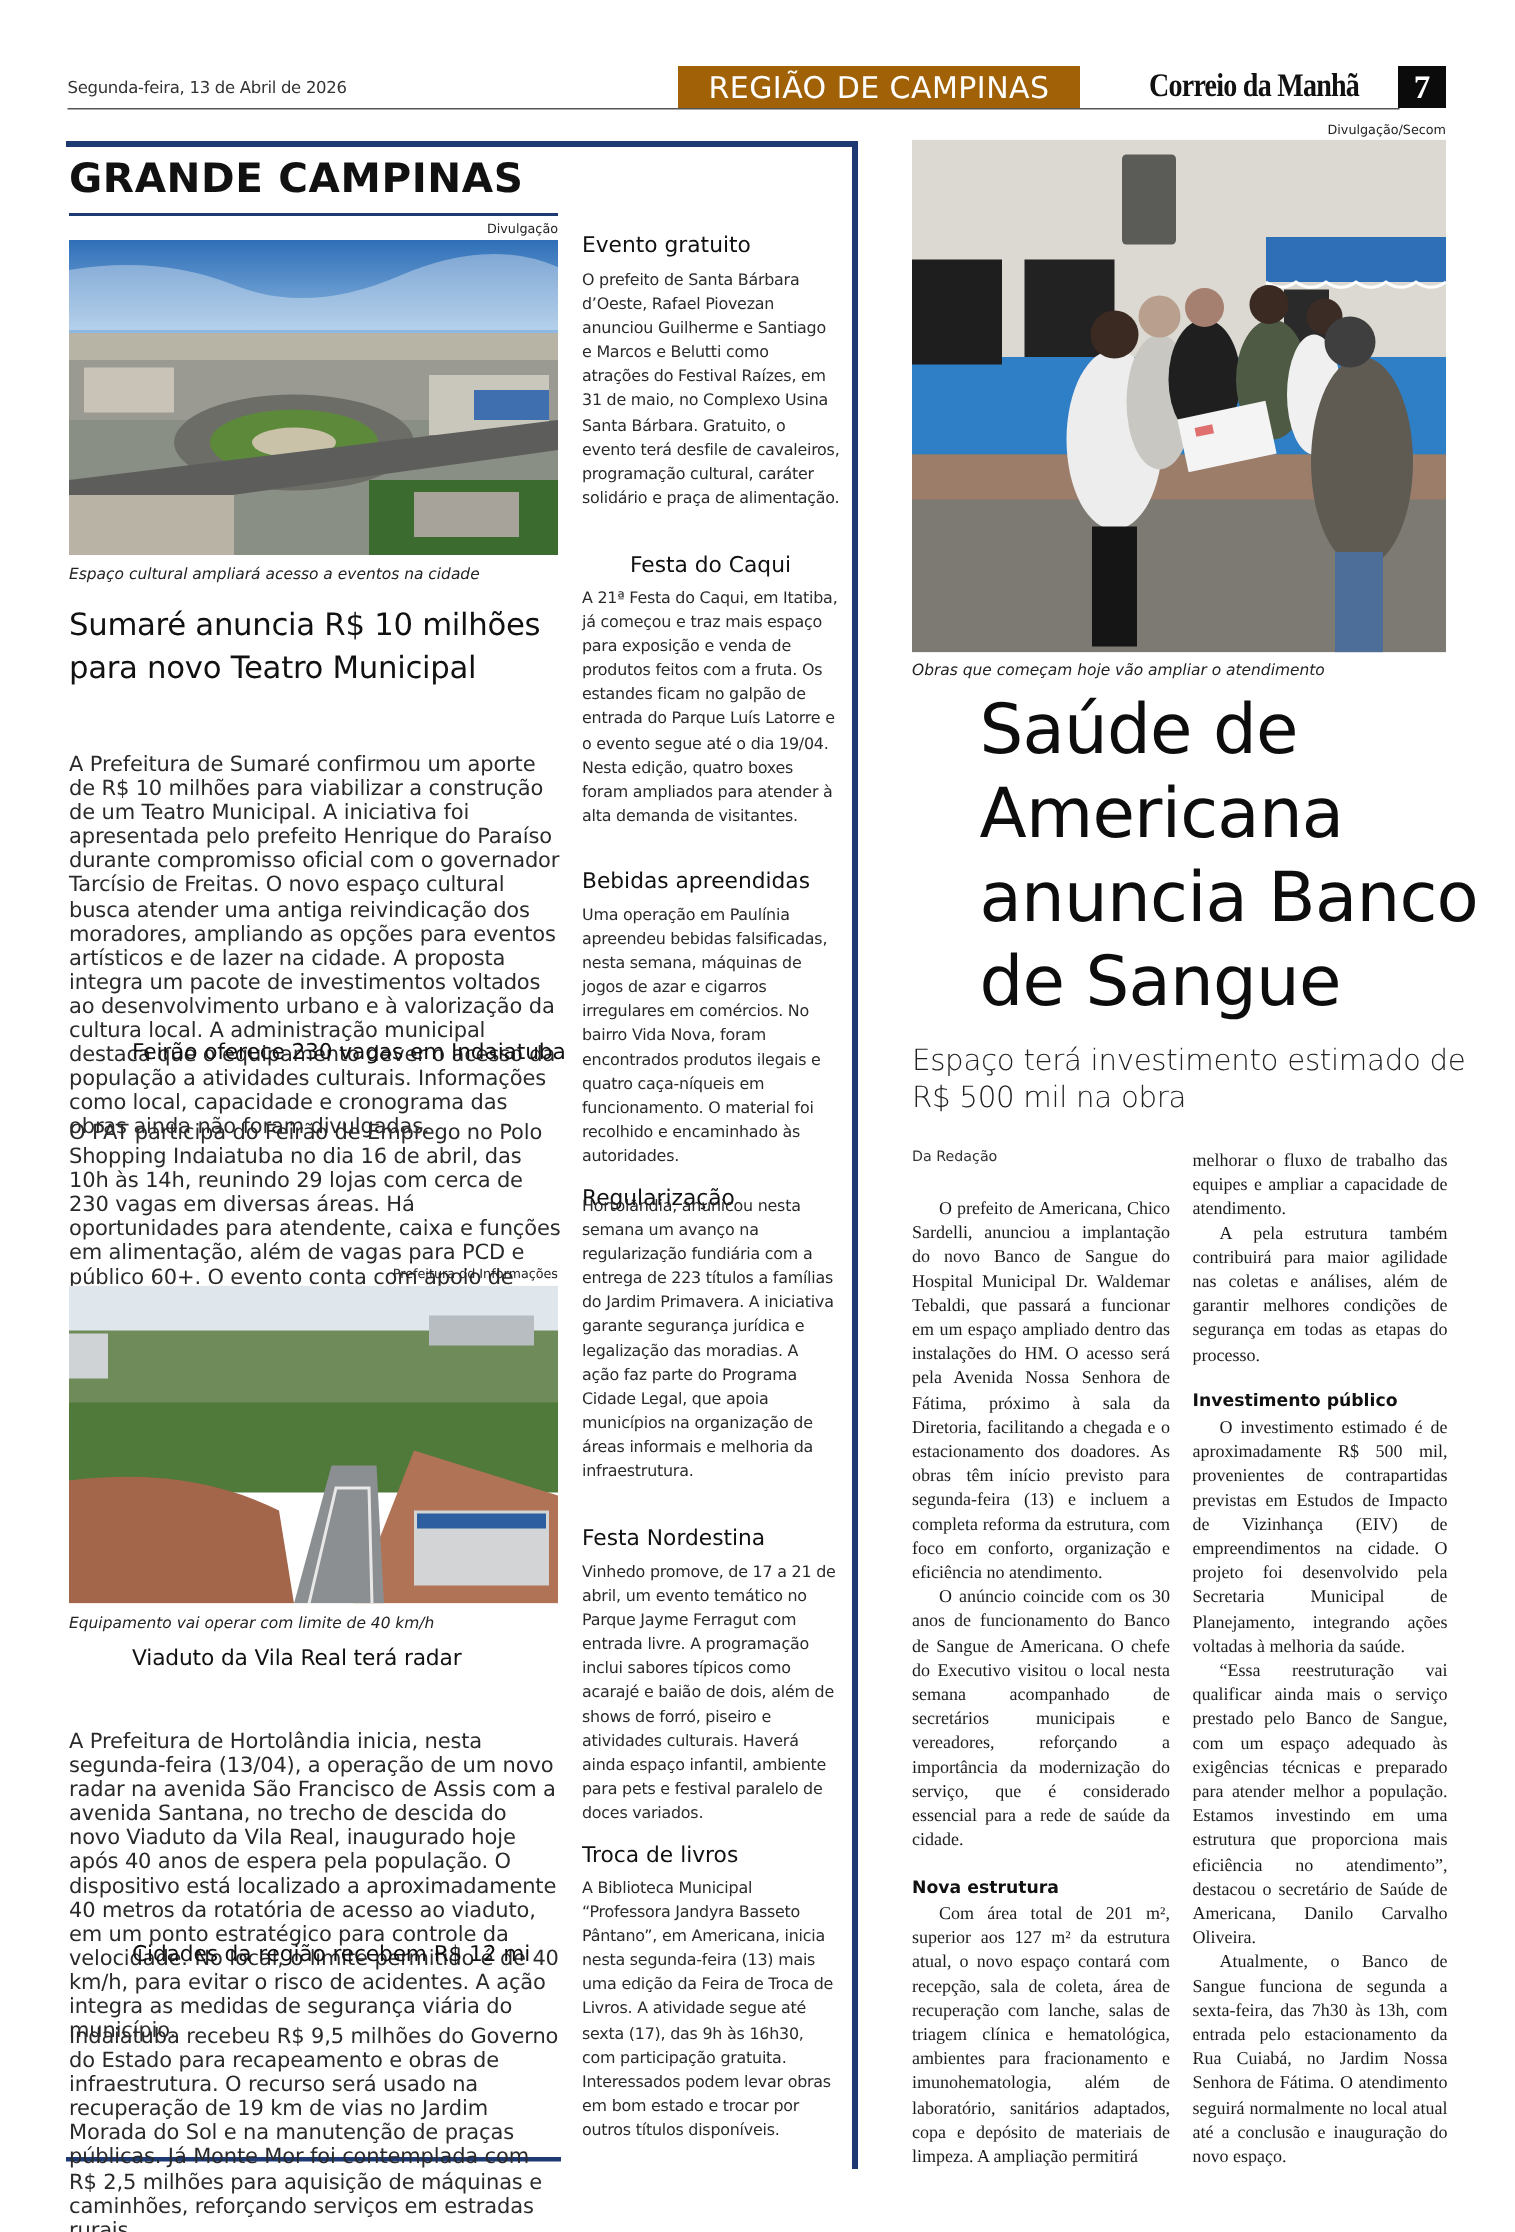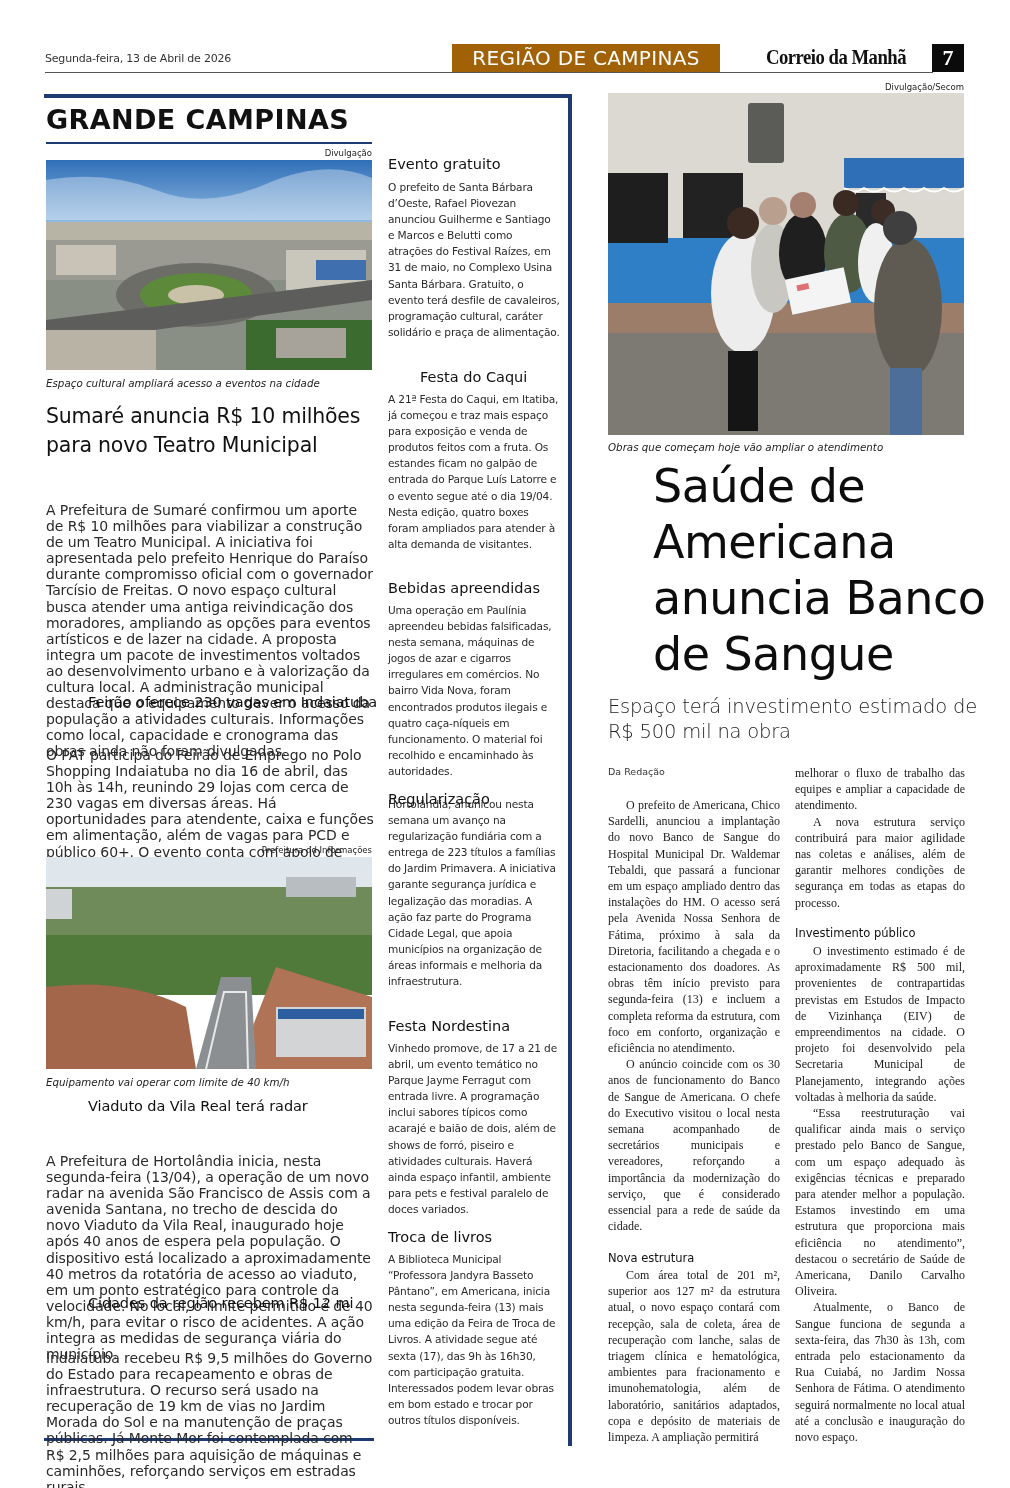--- a/index.html
+++ b/index.html
@@ -33,21 +33,21 @@
   .mid-sub { position: absolute; left: 388px; font-size: 14.5px; font-weight: 500; color: #111; white-space: nowrap; }
   .mid-body { position: absolute; left: 388px; width: 172px; font-size: 10.6px; line-height: 16.1px; color: #2a2a2a; letter-spacing: -0.15px; }
 
   
   .big-hl { position: absolute; left: 608px; top: 458px; width: 380px; font-size: 46px; line-height: 56px; font-weight: 500; color: #0d0d0d; letter-spacing: -0.5px; margin-left: 45px; }
   .deck { position: absolute; left: 608px; top: 694px; width: 380px; font-size: 19.5px; line-height: 25px; font-weight: 300; color: #222; letter-spacing: -0.2px; }
   .byline { position: absolute; left: 608px; top: 766px; font-size: 9.5px; color: #333; }
   .serif-col { position: absolute; font-family: "Liberation Serif", serif; font-size: 12px; line-height: 16.2px; color: #1a1a1a; text-align: justify; }
   .serif-col p { text-indent: 18px; }
   .serif-col p.noind { text-indent: 0; }
-  .serif-sub { position: absolute; font-size: 11.5px; font-weight: normal; color: #111; white-space: nowrap; }
+  .serif-sub { position: absolute; font-size: 11.5px; font-weight: bold; color: #111; white-space: nowrap; }
 </style>
 </head>
 <body>
 
 <div class="hdr-date">Segunda-feira, 13 de Abril de 2026</div>
 <div class="hdr-section">REGIÃO DE CAMPINAS</div>
 <div class="hdr-brand">Correio da Manhã</div>
 <div class="hdr-page">7</div>
 <div class="hdr-rule"></div>
 
@@ -176,20 +176,20 @@
   <p>O prefeito de Americana, Chico Sardelli, anunciou a implantação do novo Banco de Sangue do Hospital Municipal Dr. Waldemar Tebaldi, que passará a funcionar em um espaço ampliado dentro das instalações do HM. O acesso será pela Avenida Nossa Senhora de Fátima, próximo à sala da Diretoria, facilitando a chegada e o estacionamento dos doadores. As obras têm início previsto para segunda-feira (13) e incluem a completa reforma da estrutura, com foco em conforto, organização e eficiência no atendimento.</p>
   <p>O anúncio coincide com os 30 anos de funcionamento do Banco de Sangue de Americana. O chefe do Executivo visitou o local nesta semana acompanhado de secretários municipais e vereadores, reforçando a importância da modernização do serviço, que é considerado essencial para a rede de saúde da cidade.</p>
 </div>
 <div class="serif-sub" style="left:608px; top:1251px;">Nova estrutura</div>
 <div class="serif-col" style="left:608px; top:1267px; width:172px;">
   <p>Com área total de 201 m², superior aos 127 m² da estrutura atual, o novo espaço contará com recepção, sala de coleta, área de recuperação com lanche, salas de triagem clínica e hematológica, ambientes para fracionamento e imunohematologia, além de laboratório, sanitários adaptados, copa e depósito de materiais de limpeza. A ampliação permitirá</p>
 </div>
 
 <div class="serif-col" style="left:795px; top:765px; width:170px;">
   <p class="noind">melhorar o fluxo de trabalho das equipes e ampliar a capacidade de atendimento.</p>
-  <p>A nova estrutura serviço contribuirá para maior agilidade nas coletas e análises, além de garantir melhores condições de segurança em todas as etapas do processo.</p>
+  <p>A pela estrutura também contribuirá para maior agilidade nas coletas e análises, além de garantir melhores condições de segurança em todas as etapas do processo.</p>
 </div>
 <div class="serif-sub" style="left:795px; top:926px;">Investimento público</div>
 <div class="serif-col" style="left:795px; top:943px; width:170px;">
   <p>O investimento estimado é de aproximadamente R$ 500 mil, provenientes de contrapartidas previstas em Estudos de Impacto de Vizinhança (EIV) de empreendimentos na cidade. O projeto foi desenvolvido pela Secretaria Municipal de Planejamento, integrando ações voltadas à melhoria da saúde.</p>
   <p>“Essa reestruturação vai qualificar ainda mais o serviço prestado pelo Banco de Sangue, com um espaço adequado às exigências técnicas e preparado para atender melhor a população. Estamos investindo em uma estrutura que proporciona mais eficiência no atendimento”, destacou o secretário de Saúde de Americana, Danilo Carvalho Oliveira.</p>
   <p>Atualmente, o Banco de Sangue funciona de segunda a sexta-feira, das 7h30 às 13h, com entrada pelo estacionamento da Rua Cuiabá, no Jardim Nossa Senhora de Fátima. O atendimento seguirá normalmente no local atual até a conclusão e inauguração do novo espaço.</p>
 </div>
 
 </body></html>

